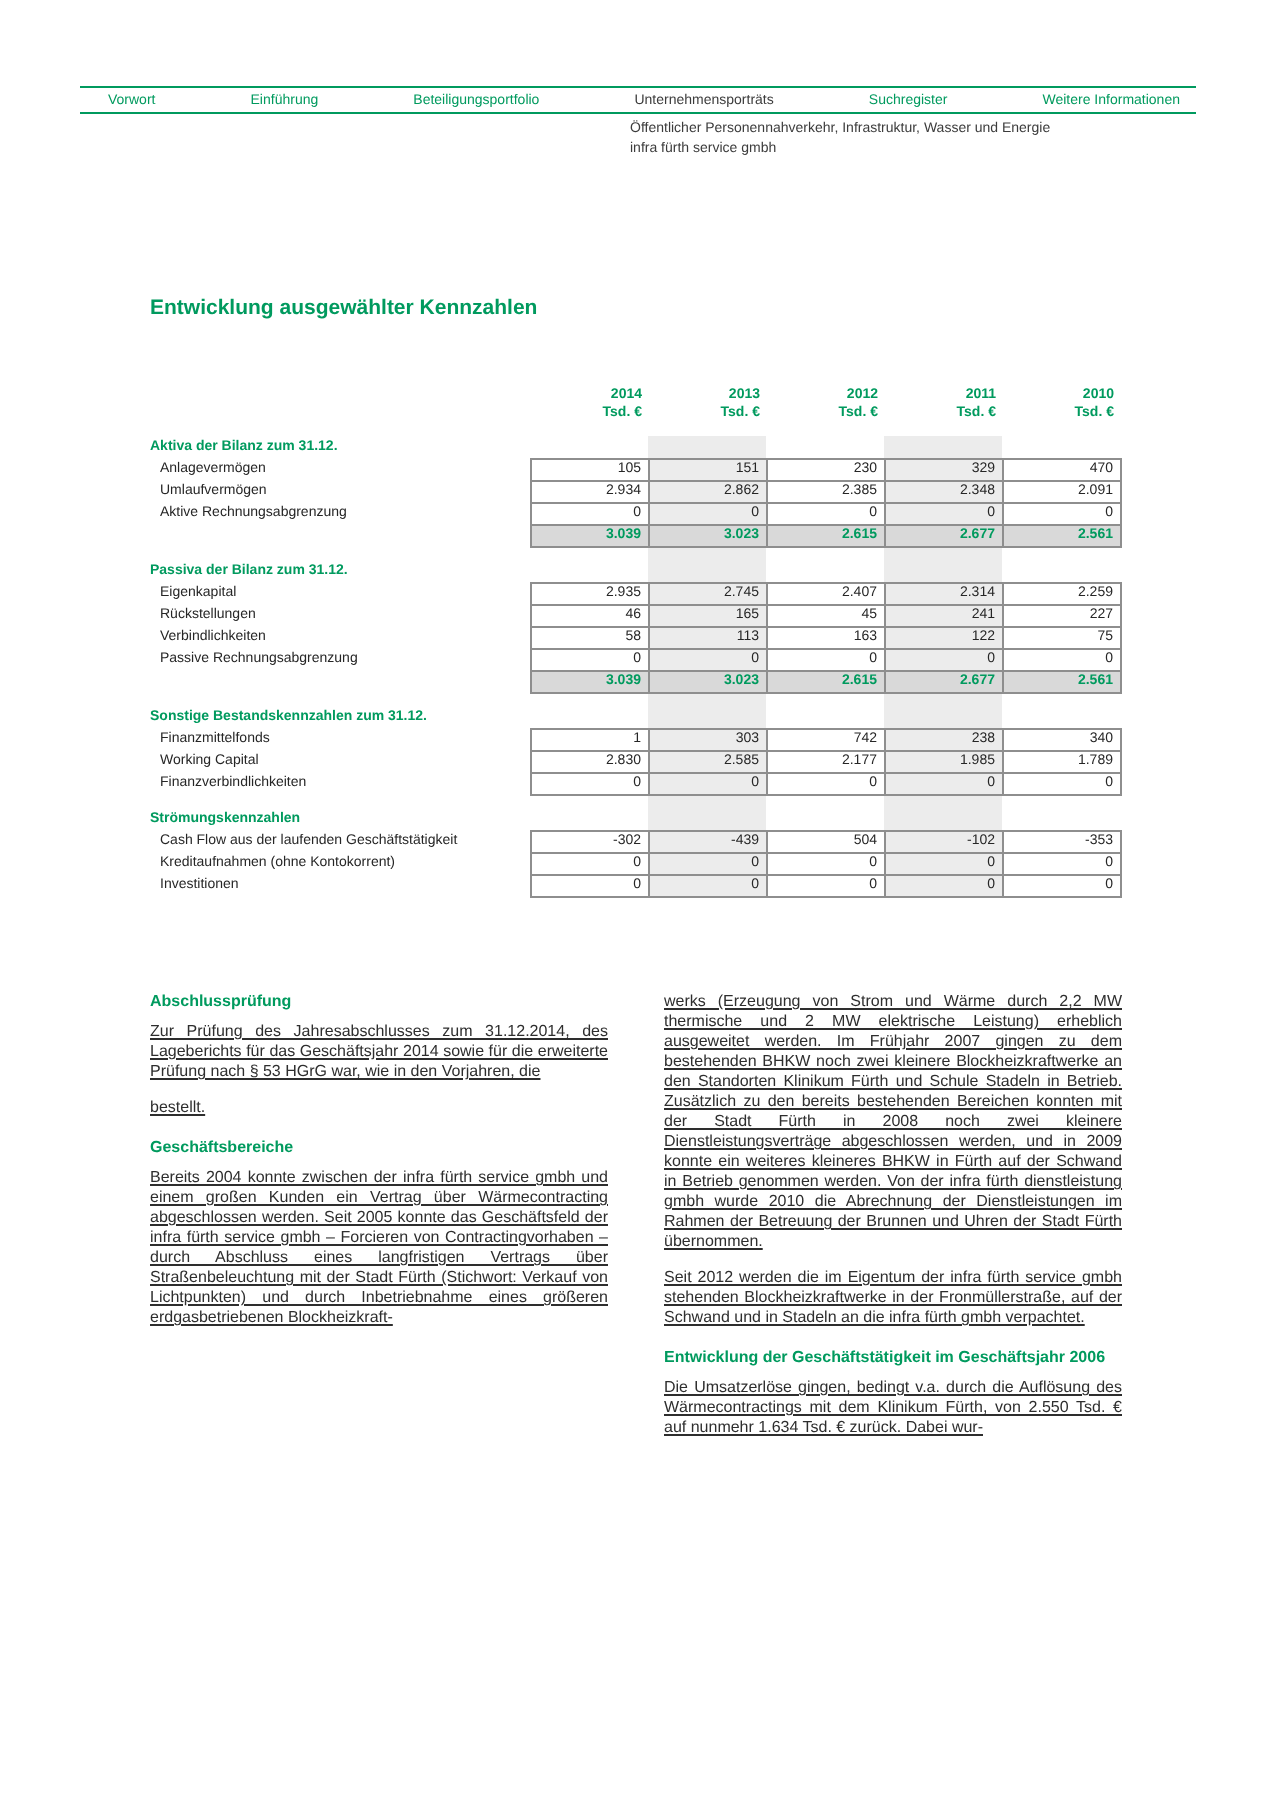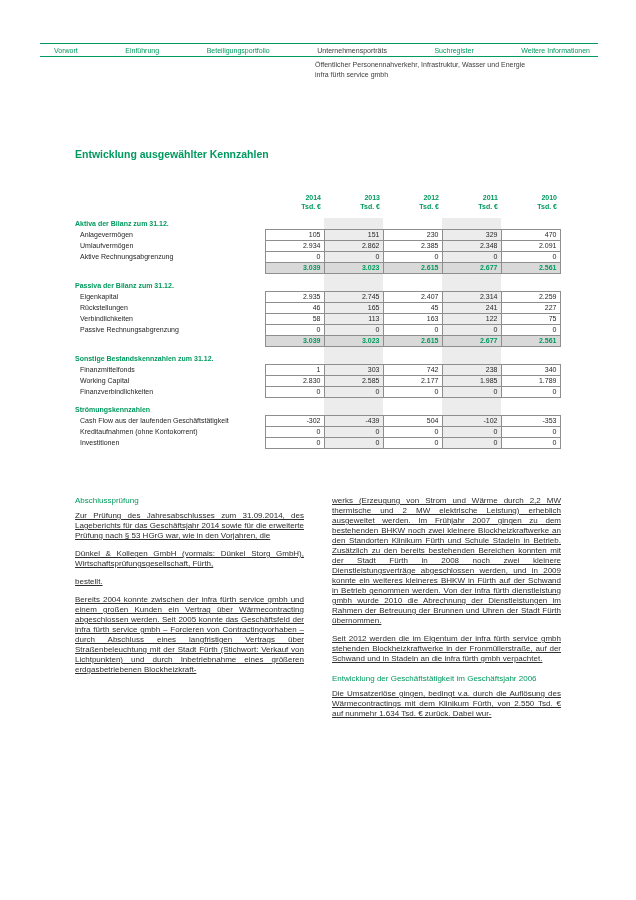--- a/index.html
+++ b/index.html
@@ -32,21 +32,21 @@
   .kz td.cell { border:1px solid #8e8e8e; }
   .kz td.band { background:#ececec; }
   .kz td.total { background:#d9d9d9; color:#009a5e; font-weight:bold; }
   .kz td.yr { color:#009a5e; font-weight:bold; }
   .kz td.sect { color:#009a5e; font-weight:bold; }
   .kz td.lbl { padding-left:5px; }
 
   
   .columns { position:absolute; left:75px; top:496px; width:486px; display:flex; gap:28px; }
   .col { width:229px; }
-  .col h3 { color:#009a5e; font-size:8px; font-weight:normal; line-height:10px; margin:10px 0 5px 0; }
+  .col h3 { color:#009a5e; font-size:8px; font-weight:bold; line-height:10px; margin:10px 0 5px 0; }
   .col h3:first-child { margin-top:0; }
   .col p { font-size:8px; line-height:10px; color:#2e2e2e; text-align:justify; margin:0 0 8px 0;text-decoration:underline; }
 
   .page-number { position:absolute; right:44px; top:838px; color:#009a5e; font-size:11px; font-weight:bold;font-style:italic; }
 </style>
 </head>
 <body>
 
 <div class="page">
 
@@ -280,23 +280,23 @@
             <td class="num cell band">0</td>
             <td class="num cell">0</td>
           </tr>
         </tbody>
     </table>
   </div>
 
   <div class="columns">
     <div class="col" id="col-left">
         <h3>Abschlussprüfung</h3>
-        <p>Zur Prüfung des Jahresabschlusses zum 31.09.2014, des Lageberichts für das Geschäftsjahr 2014 sowie für die erweiterte Prüfung nach § 53 HGrG war, wie in den Vorjahren, die</p>
-        <p>Dünkel &amp; Kollegen GmbH (vormals: Dünkel Storg GmbH), Wirtschaftsprüfungsgesellschaft, Fürth,</p>
+        <p>Zur Prüfung des Jahresabschlusses zum 31.12.2014, des Lageberichts für das Geschäftsjahr 2014 sowie für die erweiterte Prüfung nach § 53 HGrG war, wie in den Vorjahren, die</p>
         <p>bestellt.</p>
+        <h3>Geschäftsbereiche</h3>
         <p>Bereits 2004 konnte zwischen der infra fürth service gmbh und einem großen Kunden ein Vertrag über Wärmecontracting abgeschlossen werden. Seit 2005 konnte das Geschäftsfeld der infra fürth service gmbh – Forcieren von Contractingvorhaben – durch Abschluss eines langfristigen Vertrags über Straßenbeleuchtung mit der Stadt Fürth (Stichwort: Verkauf von Lichtpunkten) und durch Inbetriebnahme eines größeren erdgasbetriebenen Blockheizkraft-</p>
       </div>
     <div class="col" id="col-right">
         <p>werks (Erzeugung von Strom und Wärme durch 2,2 MW thermische und 2 MW elektrische Leistung) erheblich ausgeweitet werden. Im Frühjahr 2007 gingen zu dem bestehenden BHKW noch zwei kleinere Blockheizkraftwerke an den Standorten Klinikum Fürth und Schule Stadeln in Betrieb. Zusätzlich zu den bereits bestehenden Bereichen konnten mit der Stadt Fürth in 2008 noch zwei kleinere Dienstleistungsverträge abgeschlossen werden, und in 2009 konnte ein weiteres kleineres BHKW in Fürth auf der Schwand in Betrieb genommen werden. Von der infra fürth dienstleistung gmbh wurde 2010 die Abrechnung der Dienstleistungen im Rahmen der Betreuung der Brunnen und Uhren der Stadt Fürth übernommen.</p>
         <p>Seit 2012 werden die im Eigentum der infra fürth service gmbh stehenden Blockheizkraftwerke in der Fronmüllerstraße, auf der Schwand und in Stadeln an die infra fürth gmbh verpachtet.</p>
         <h3>Entwicklung der Geschäftstätigkeit im Geschäftsjahr 2006</h3>
         <p>Die Umsatzerlöse gingen, bedingt v.a. durch die Auflösung des Wärmecontractings mit dem Klinikum Fürth, von 2.550 Tsd. € auf nunmehr 1.634 Tsd. € zurück. Dabei wur-</p>
       </div>
   </div>
 

